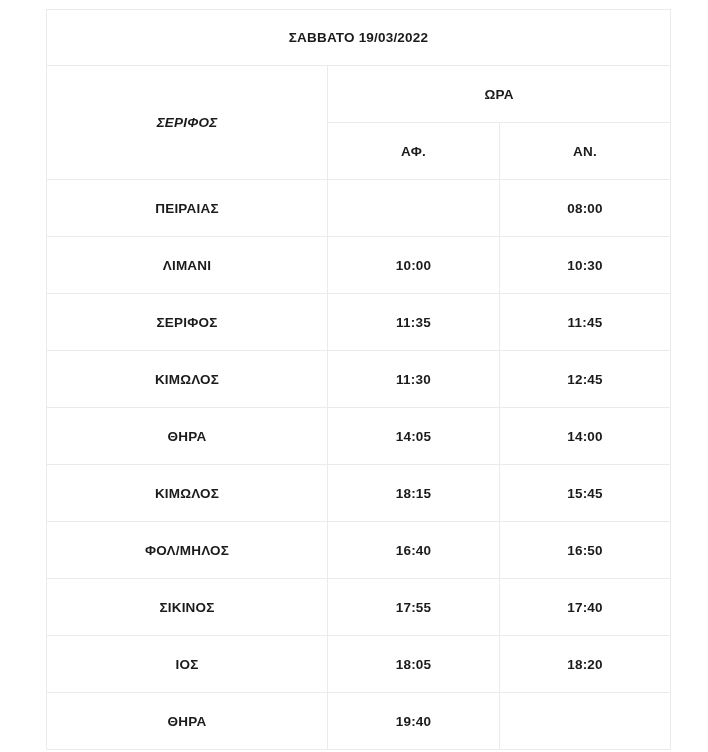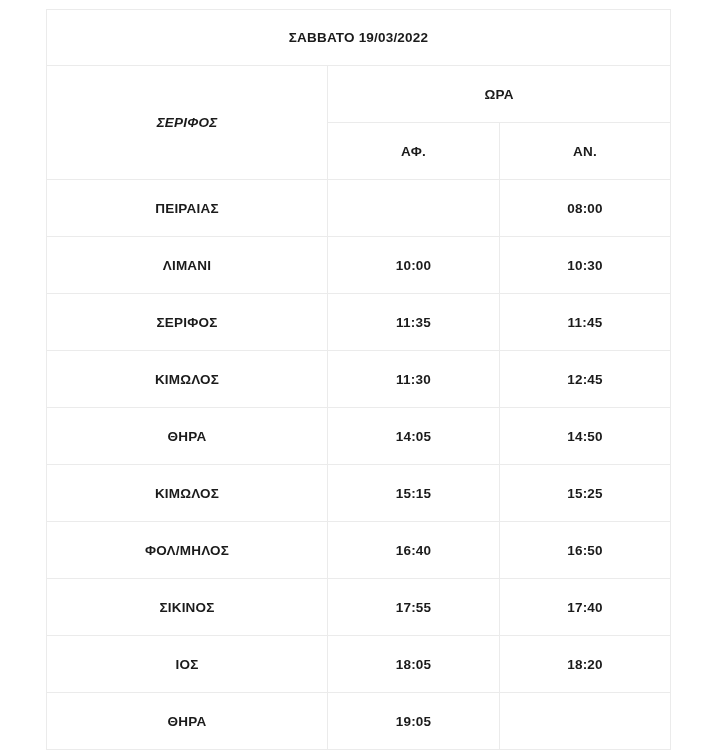--- a/index.html
+++ b/index.html
@@ -130,43 +130,43 @@
             <td class="time-cell">11:45</td>
           </tr>
           <tr>
             <td class="port-cell">ΚΙΜΩΛΟΣ</td>
             <td class="time-cell">11:30</td>
             <td class="time-cell">12:45</td>
           </tr>
           <tr>
             <td class="port-cell">ΘΗΡΑ</td>
             <td class="time-cell">14:05</td>
-            <td class="time-cell">14:50</td>
+            <td class="time-cell">14:00</td>
           </tr>
           <tr>
             <td class="port-cell">ΚΙΜΩΛΟΣ</td>
-            <td class="time-cell">15:15</td>
-            <td class="time-cell">15:25</td>
+            <td class="time-cell">18:15</td>
+            <td class="time-cell">15:45</td>
           </tr>
           <tr>
             <td class="port-cell">ΦΟΛ/ΜΗΛΟΣ</td>
             <td class="time-cell">16:40</td>
             <td class="time-cell">16:50</td>
           </tr>
           <tr>
             <td class="port-cell">ΣΙΚΙΝΟΣ</td>
             <td class="time-cell">17:55</td>
             <td class="time-cell">17:40</td>
           </tr>
           <tr>
             <td class="port-cell">ΙΟΣ</td>
             <td class="time-cell">18:05</td>
             <td class="time-cell">18:20</td>
           </tr>
           <tr>
             <td class="port-cell">ΘΗΡΑ</td>
-            <td class="time-cell">19:05</td>
+            <td class="time-cell">19:40</td>
             <td class="time-cell empty-cell"></td>
           </tr>
         </tbody>
     </table>
   </div>
 </div>
 
 </body></html>

